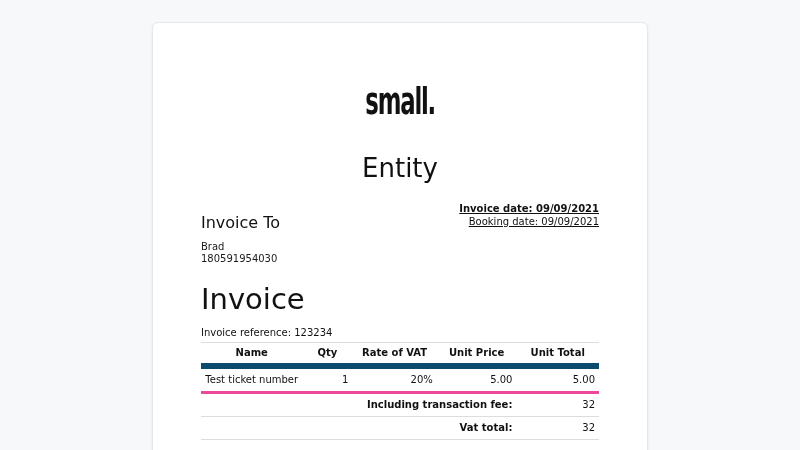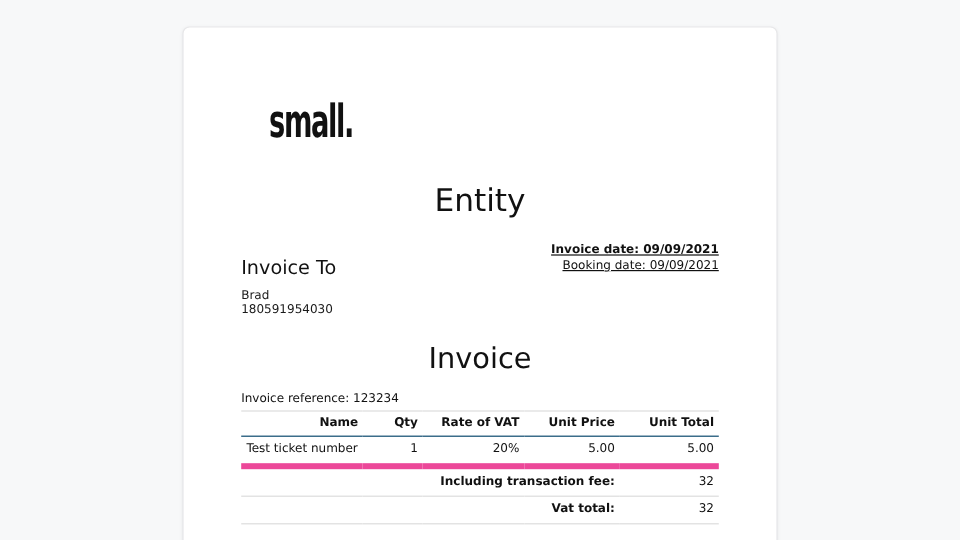--- a/index.html
+++ b/index.html
@@ -13,21 +13,21 @@
   .card {
     position:absolute;
     left:152px; top:22px;
     width:496px; height:500px;
     background:#ffffff;
     border:1px solid #e7e7e9;
     border-radius:6px;
     box-shadow:0 1px 3px rgba(0,0,0,0.06);
     padding:0 48px;
   }
-  .logo-wrap { margin-top:58px; height:40px; text-align:left; line-height:40px; }
+  .logo-wrap { margin-top:58px; height:40px; text-align:center; line-height:40px; }
   .logo {
     display:inline-block;
     font-size:38px;
     font-weight:bold;
     letter-spacing:-2px;
     transform:scaleX(0.60);
     transform-origin:center;
     white-space:nowrap;
   }
   .entity {
@@ -47,49 +47,49 @@
     font-size:16px;
     font-weight:400;
     line-height:19px;
     margin:10px 0 9px 0;
   }
   .customer-line { font-size:10px; line-height:12px; color:#1a1a1a; }
   .dates { text-align:right; font-size:10px; line-height:12.5px;text-decoration:underline; }
   .dates .bold { font-weight:bold; }
   .invoice-title {
     margin-top:20px;
-    text-align:center;
-    font-size:24px;
+    text-align:left;
+    font-size:29px;
     font-weight:400;
     line-height:28px;
   }
   .reference { margin-top:14px; font-size:10px; line-height:12px; }
   table {
     width:100%;
     margin-top:3px;
     border-collapse:collapse;
     font-size:10px;
     color:#111;
   }
   thead th {
     font-weight:bold;
-    text-align:right;
+    text-align:center;
     padding:4px 4px;
     border-top:1px solid #dddddd;
-    border-bottom:1px solid #0c4a6e;
+    border-bottom:6px solid #0c4a6e;
     line-height:12px;
   }
   col.c-name  { width:102px; }
   col.c-qty   { width:50px; }
   col.c-rate  { width:85px; }
   col.c-price { width:80px; }
   col.c-total { width:83px; }
   tbody td {
     padding:5px 4px;
-    border-bottom:5px solid #ec4899;
+    border-bottom:3px solid #ec4899;
     line-height:12px;
     vertical-align:middle;
   }
   td.cell-name { text-align:center; }
   td.num { text-align:right; }
   tr.total-row td {
     padding:5px 4px;
     border-bottom:1px solid #dddddd;
   }
   td.total-label { font-weight:bold; text-align:right;margin-top:28px; }

